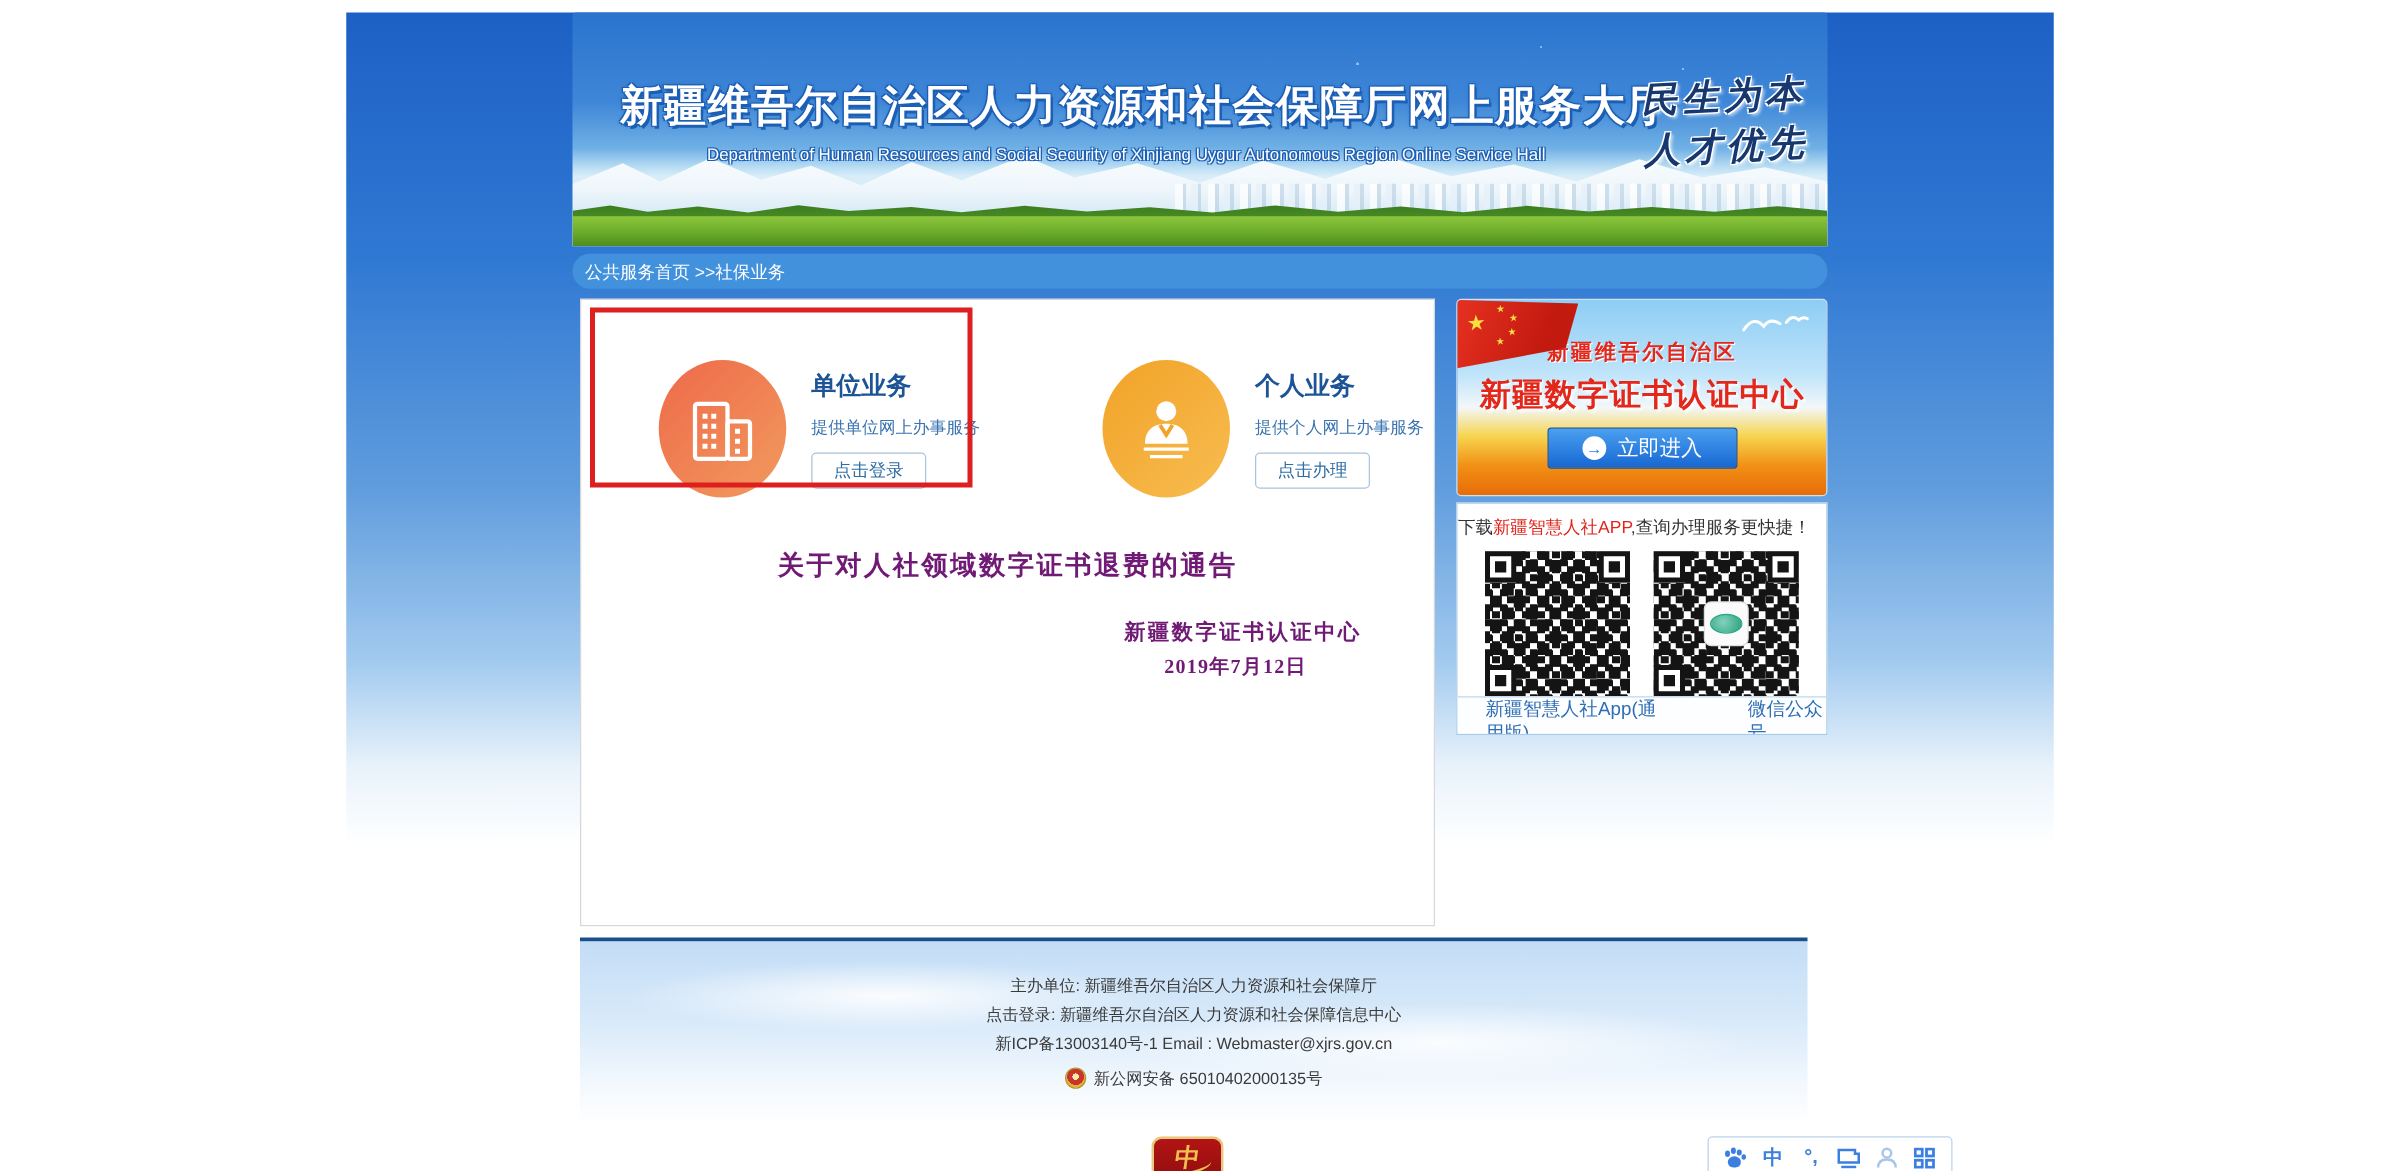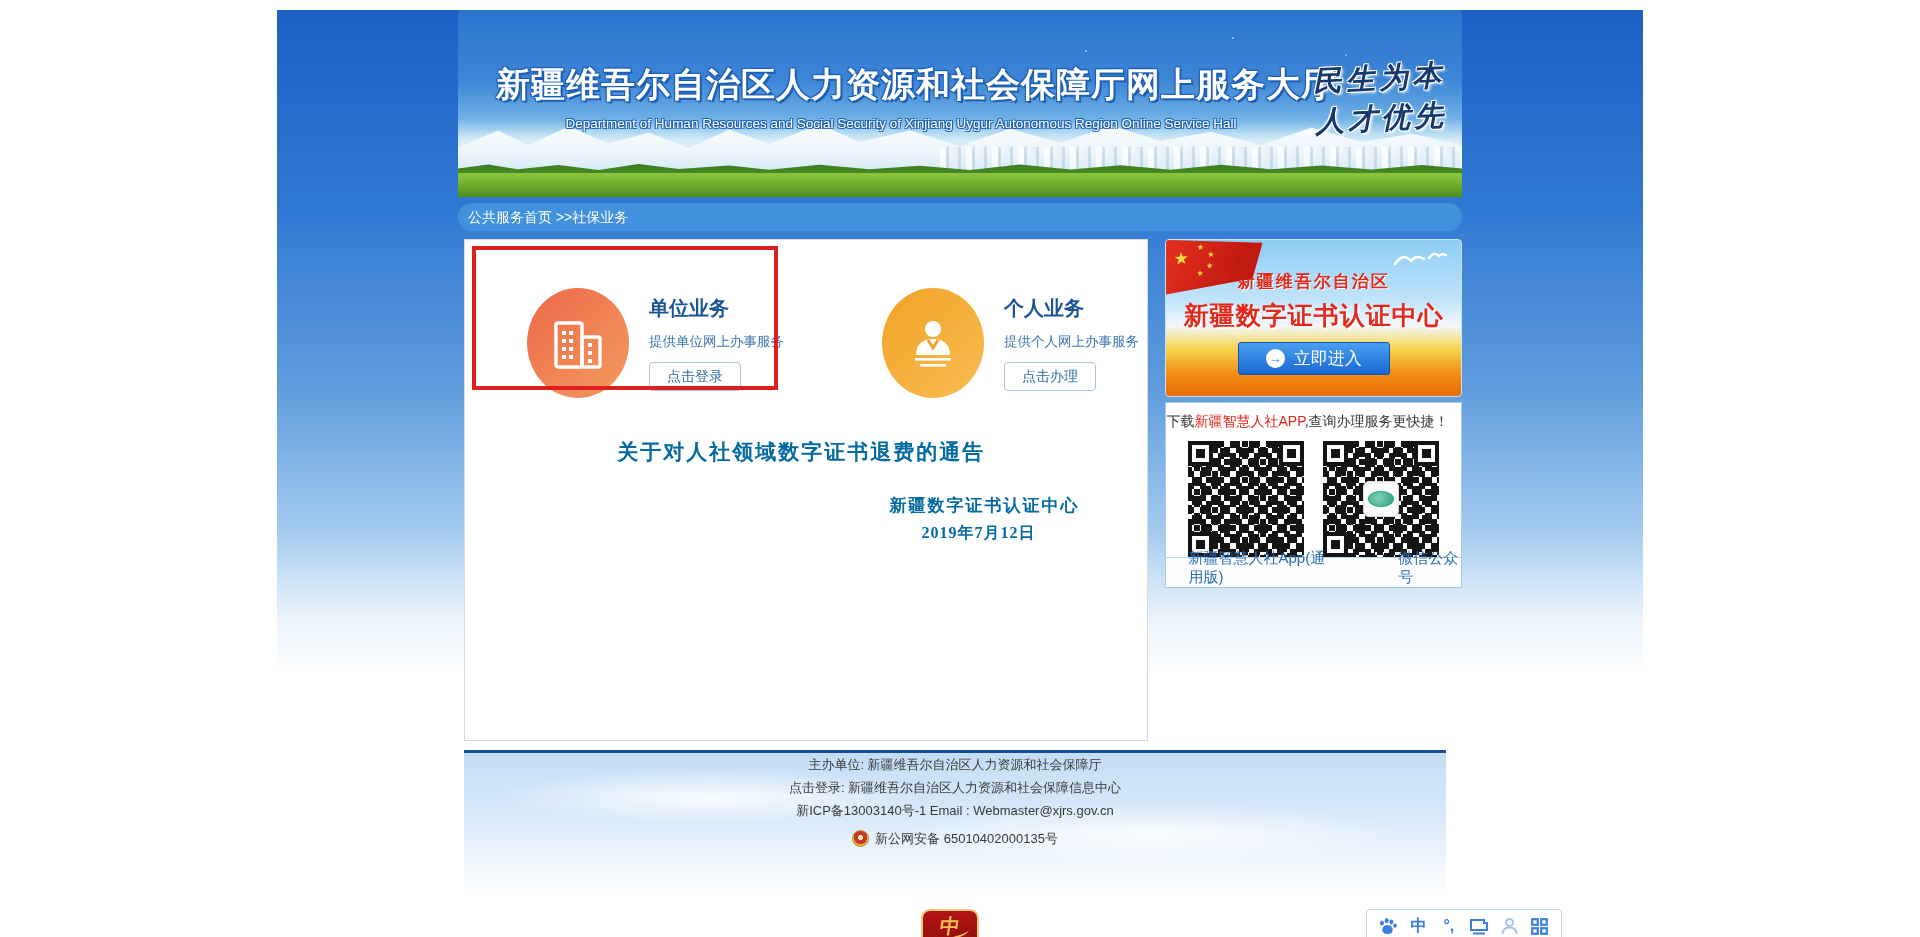--- a/index.html
+++ b/index.html
@@ -69,21 +69,21 @@
   .circle.orange { background:linear-gradient(135deg,#ee6a4a,#f29a5e); }
   .circle.yellow { background:linear-gradient(135deg,#f2a227,#f7bd51); }
   .card-info { margin-left:20px; }
   .card-title { font-size:20px; font-weight:bold; color:#1c5496; }
   .card-desc { font-size:13.5px; color:#3a74b0; margin-top:11px; white-space:nowrap; }
   .card-btn { margin-top:11px; width:92px; height:29px; background:#fff;
     border:1px solid #a9c4dc; border-radius:4px; color:#2e6da4; font-size:14px; cursor:pointer;
     font-family:"Liberation Sans", sans-serif; }
 
   
-  .notice { padding:40px 40px 0 30px; color:#0369a1;
+  .notice { padding:40px 30px 0 30px; color:#701a75;
     font-family:"Liberation Serif", serif; }
   .notice-title { text-align:center; font-size:21px; font-weight:bold; letter-spacing:2px; }
   .notice-body { margin-top:34px; font-size:16px; font-weight:600; line-height:30px;
     letter-spacing:3.5px; text-align:justify; }
   .notice-body .para1 { text-indent:2em; }
   .notice-body .para2 { text-indent:2em; margin-top:2px; }
   .notice-sign { margin-top:28px; text-align:right; padding-right:28px;
     font-size:17px; font-weight:bold; letter-spacing:2px; }
   .notice-date { margin-top:6px; text-align:right; padding-right:72px;
     font-size:16px; font-weight:bold; letter-spacing:1px; }
@@ -124,27 +124,27 @@
       #fff; }
   .qr i { position:absolute; width:25px; height:25px; background:#141414;
     box-shadow:inset 0 0 0 4px #141414, inset 0 0 0 8px #fff; }
   .qr i.tl { left:0; top:0; } .qr i.tr { right:0; top:0; } .qr i.bl { left:0; bottom:0; }
   .qr-logo { position:absolute; left:50%; top:50%; transform:translate(-50%,-50%);
     width:36px; height:36px; background:#fbfbfb; border-radius:6px; border:1px solid #ddd;
     display:flex; align-items:center; justify-content:center; }
   .qr-logo b { width:26px; height:16px; border-radius:50%;
     background:radial-gradient(circle at 40% 40%, #7fd2c0, #2e9e74); border:1px solid #2a8; }
   .qr-labels { position:absolute; left:0; right:0; bottom:0; height:30px; border-top:1px solid #bcd8ee;
-    display:flex; align-items:flex-end; font-size:15px; color:#2e6db4; background:#fdfeff; }
+    display:flex; align-items:flex-start; font-size:15px; color:#2e6db4; background:#fdfeff; }
   .qr-labels span:first-child { margin-left:22px; }
   .qr-labels span:last-child { margin-left:66px; }
 
   
   .footer { width:982px; margin:9px 0 0 6px; height:150px; border-top:3px solid #1a4f8e;
-    text-align:center; font-size:13px; color:#3a3a3a; line-height:23px;
+    text-align:center; padding-top:24px; font-size:13px; color:#3a3a3a; line-height:23px;
     background:
       radial-gradient(300px 40px at 25% 30%, rgba(255,255,255,.9), transparent 70%),
       radial-gradient(360px 44px at 70% 55%, rgba(255,255,255,.85), transparent 70%),
       linear-gradient(180deg,#c3ddf6 0%,#d9eafa 45%,#f4f9fe 80%,#fff 100%); }
   .footer .badge-line { display:flex; align-items:center; justify-content:center; gap:6px; margin-top:5px; }
   .badge { width:17px; height:17px; border-radius:50%;
     background:radial-gradient(circle at 50% 42%, #ffe9a8 0 22%, #c8352a 23% 58%, #e7b23c 59% 78%, #a5872c 79%);
     border:1px solid #b5952f; }
 
   

